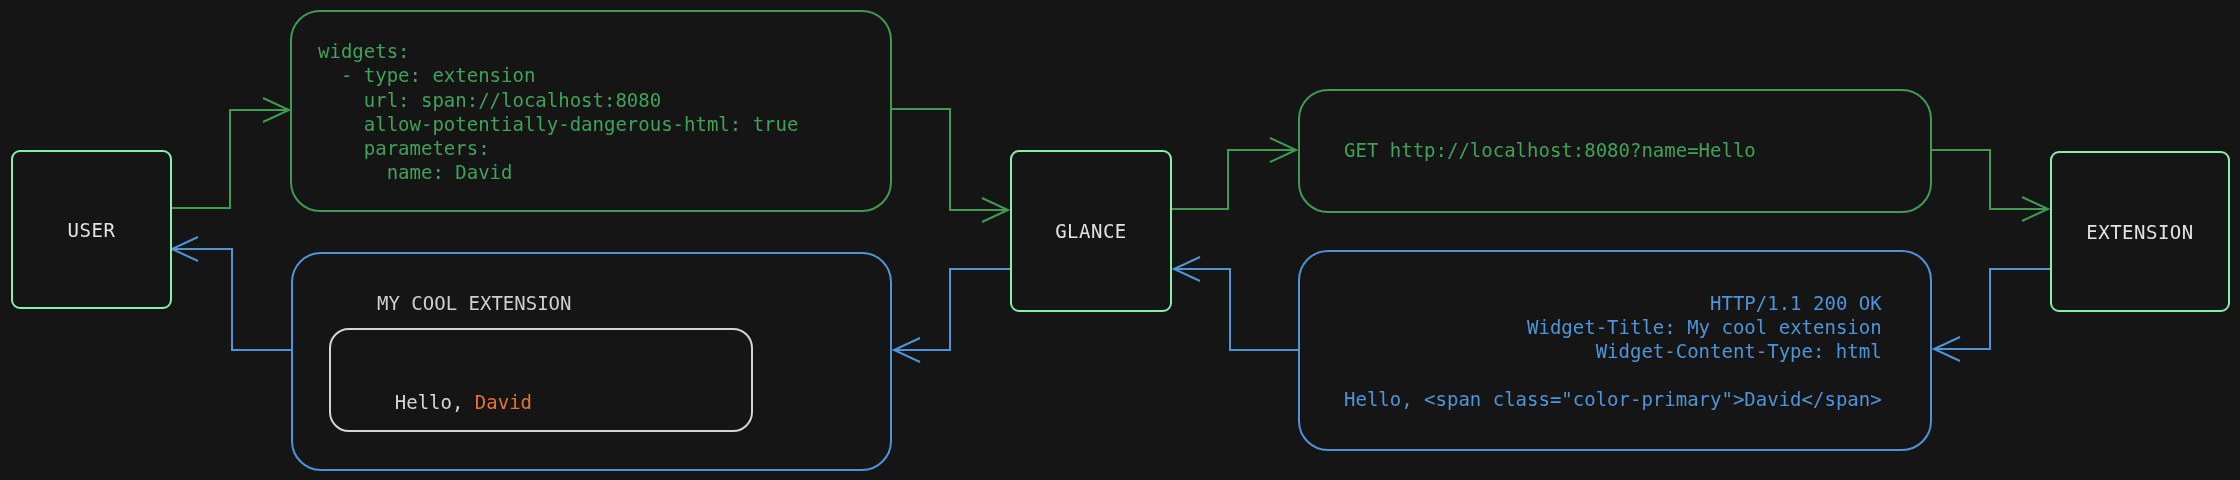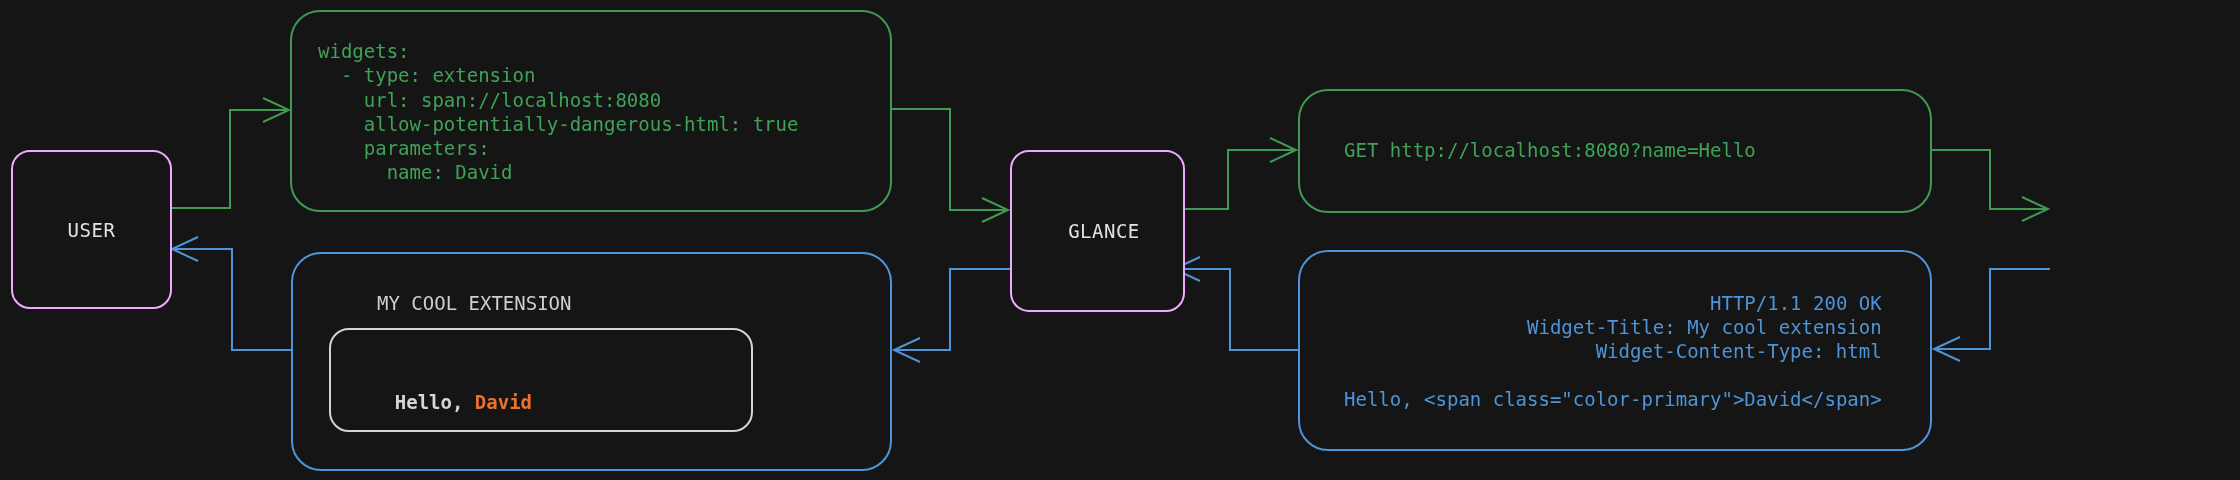--- a/index.html
+++ b/index.html
@@ -19,22 +19,22 @@
     position: absolute;
     inset: 0;
     width: 2240px;
     height: 480px;
   }
   .wire-green { stroke: #3e9b51; stroke-width: 2; fill: none; }
   .wire-blue  { stroke: #4d94d9; stroke-width: 2; fill: none; }
 
   .node {
     position: absolute;
-    border: 2px solid #f0abfc;
-    border-radius: 19px;
+    border: 2px solid #86efac;
+    border-radius: 9px;
     background: #151515;
     display: flex;
     align-items: center;
     justify-content: center;
   }
   .node-label {
     color: #e2e2e2;
     font-size: 19px;
     letter-spacing: 0.5px;
     white-space: nowrap;
@@ -70,21 +70,20 @@
     position: absolute;
     border: 2px solid #d4d4d4;
     border-radius: 20px;
     background: #151515;
   }
   .greeting {
     position: absolute;
     font-size: 19px;
     color: #d6d6d6;
     white-space: pre;
-    font-weight: bold;
   }
   .greeting .name { color: #e8722e; }
 </style>
 </head>
 <body>
 
 <div class="canvas">
 
   <svg class="wires" viewBox="0 0 2240 480" xmlns="http://www.w3.org/2000/svg">
 
@@ -120,24 +119,27 @@
     <g>
       <path class="wire-blue" d="M291 350 H232 V249 H174"></path>
       <path class="wire-blue" d="M198 237 L172 249 L198 261"></path>
     </g>
   </svg>
 
   <div class="node" style="left:11px; top:150px; width:157px; height:155px;">
     <span class="node-label">USER</span>
   </div>
 
-  <div class="node" style="left:1010px; top:150px; width:158px; height:158px;padding-left:13px;">
+  <div class="node" style="left:1010px; top:150px; width:158px; height:158px;">
     <span class="node-label">GLANCE</span>
   </div>
 
+  <div class="node" style="left:2050px; top:151px; width:176px; height:157px;">
+    <span class="node-label">EXTENSION</span>
+  </div>
 
   <div class="msgbox green" style="left:290px; top:10px; width:598px; height:198px;"></div>
   <pre class="code green-text" style="left:318px; top:39px;">widgets:
   - type: extension
     url: span://localhost:8080
     allow-potentially-dangerous-html: true
     parameters:
       name: David</pre>
 
   <div class="msgbox green" style="left:1298px; top:89px; width:630px; height:120px;"></div>

